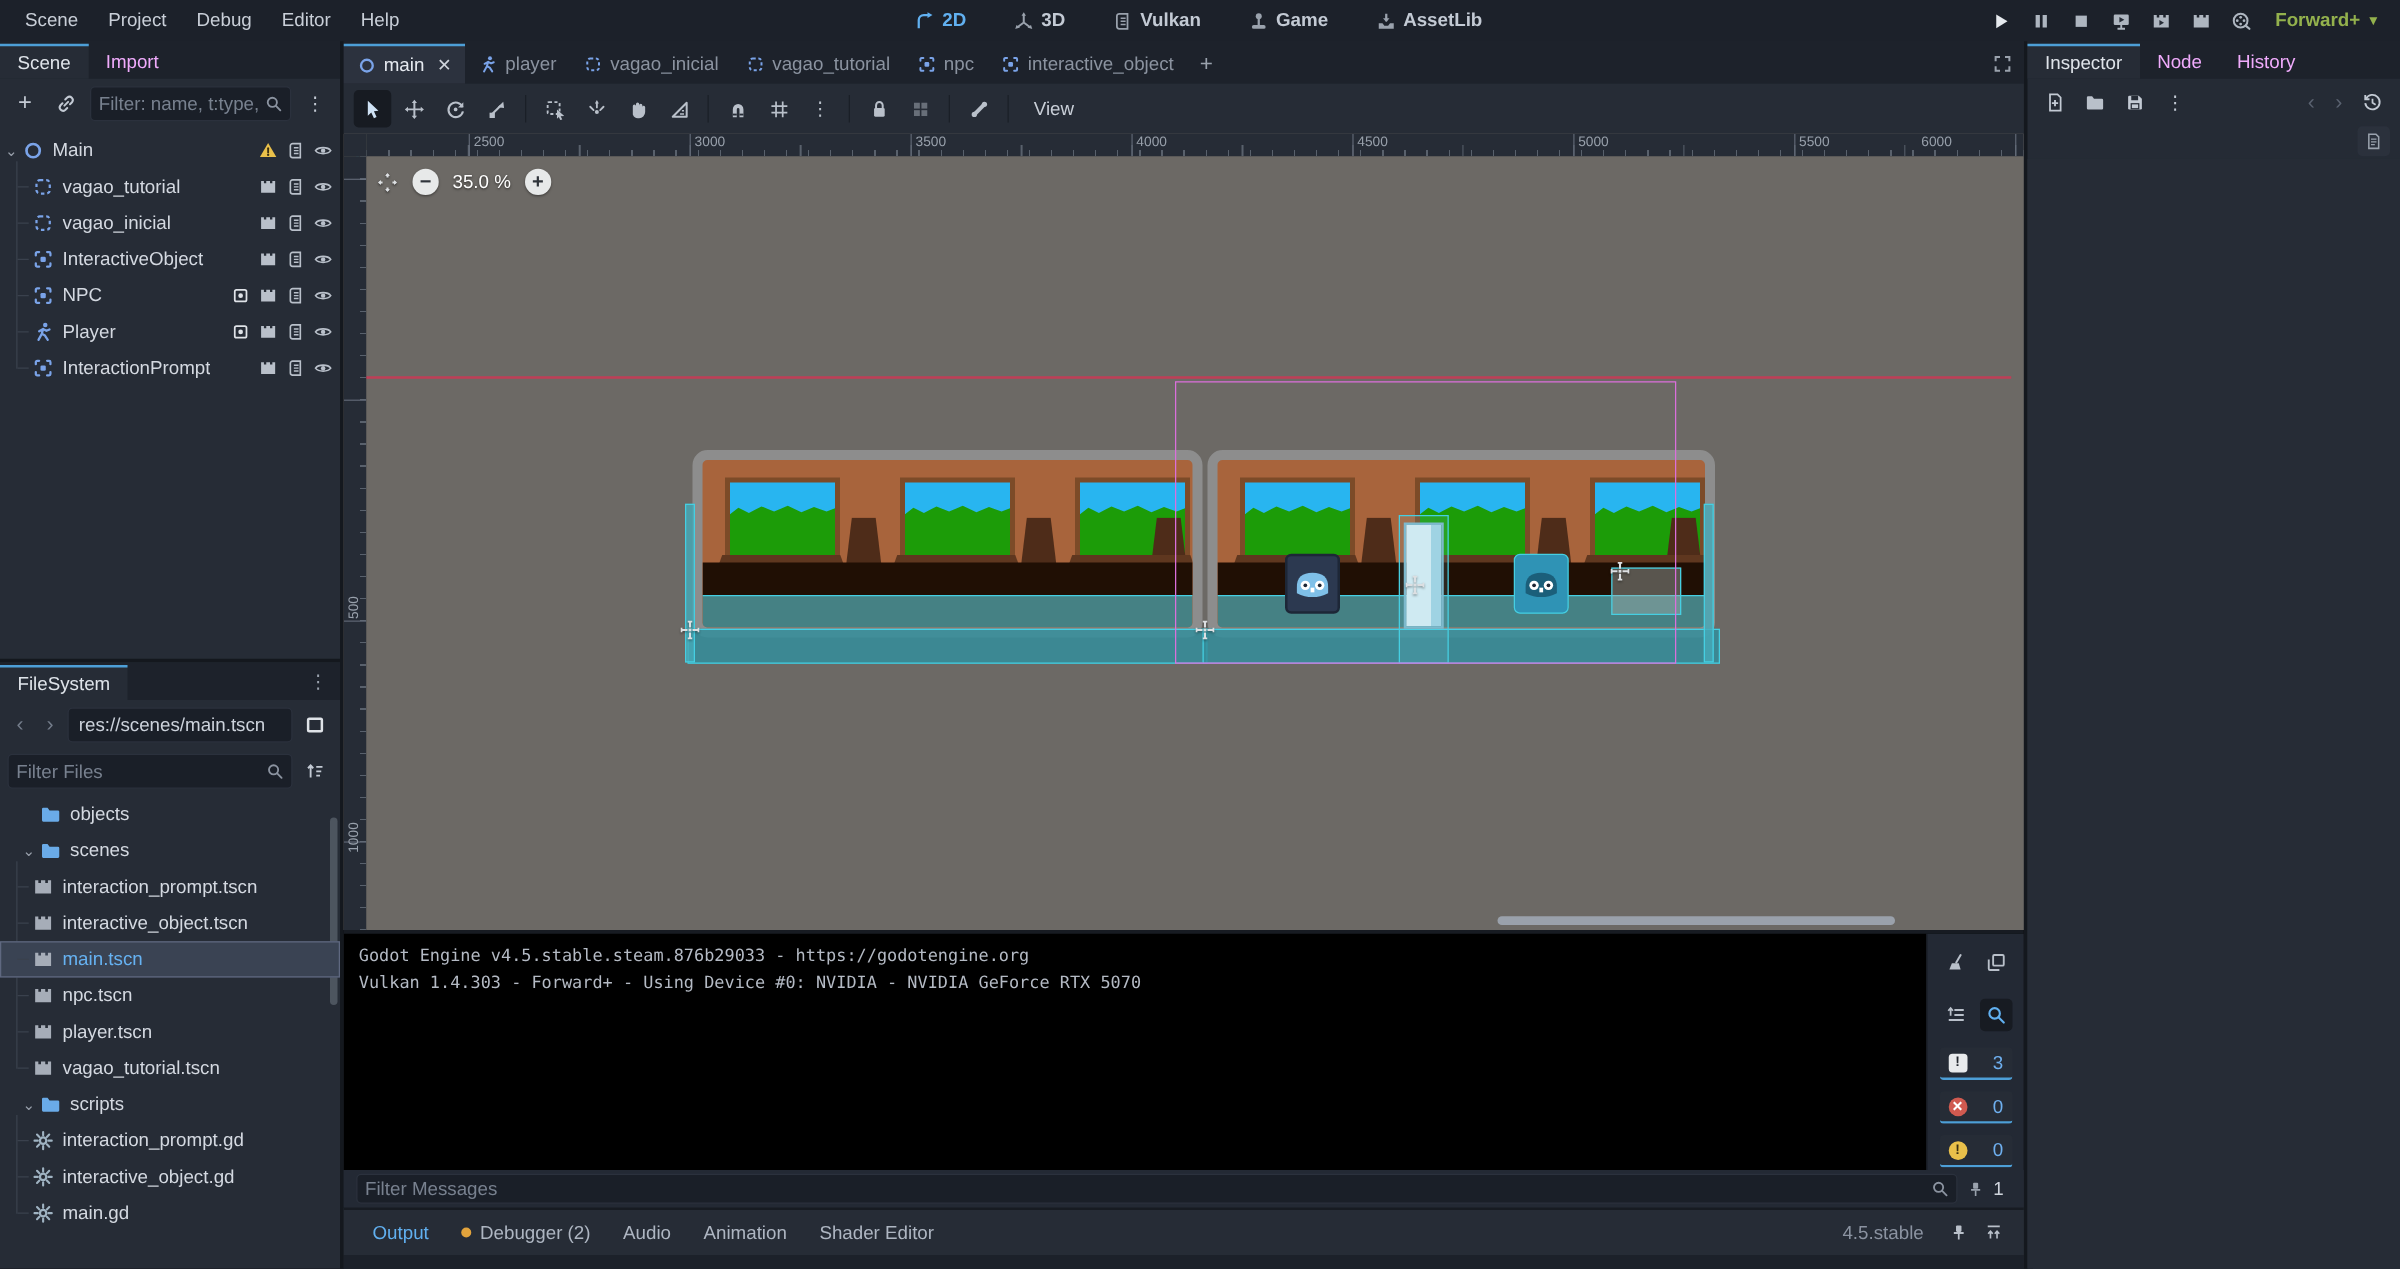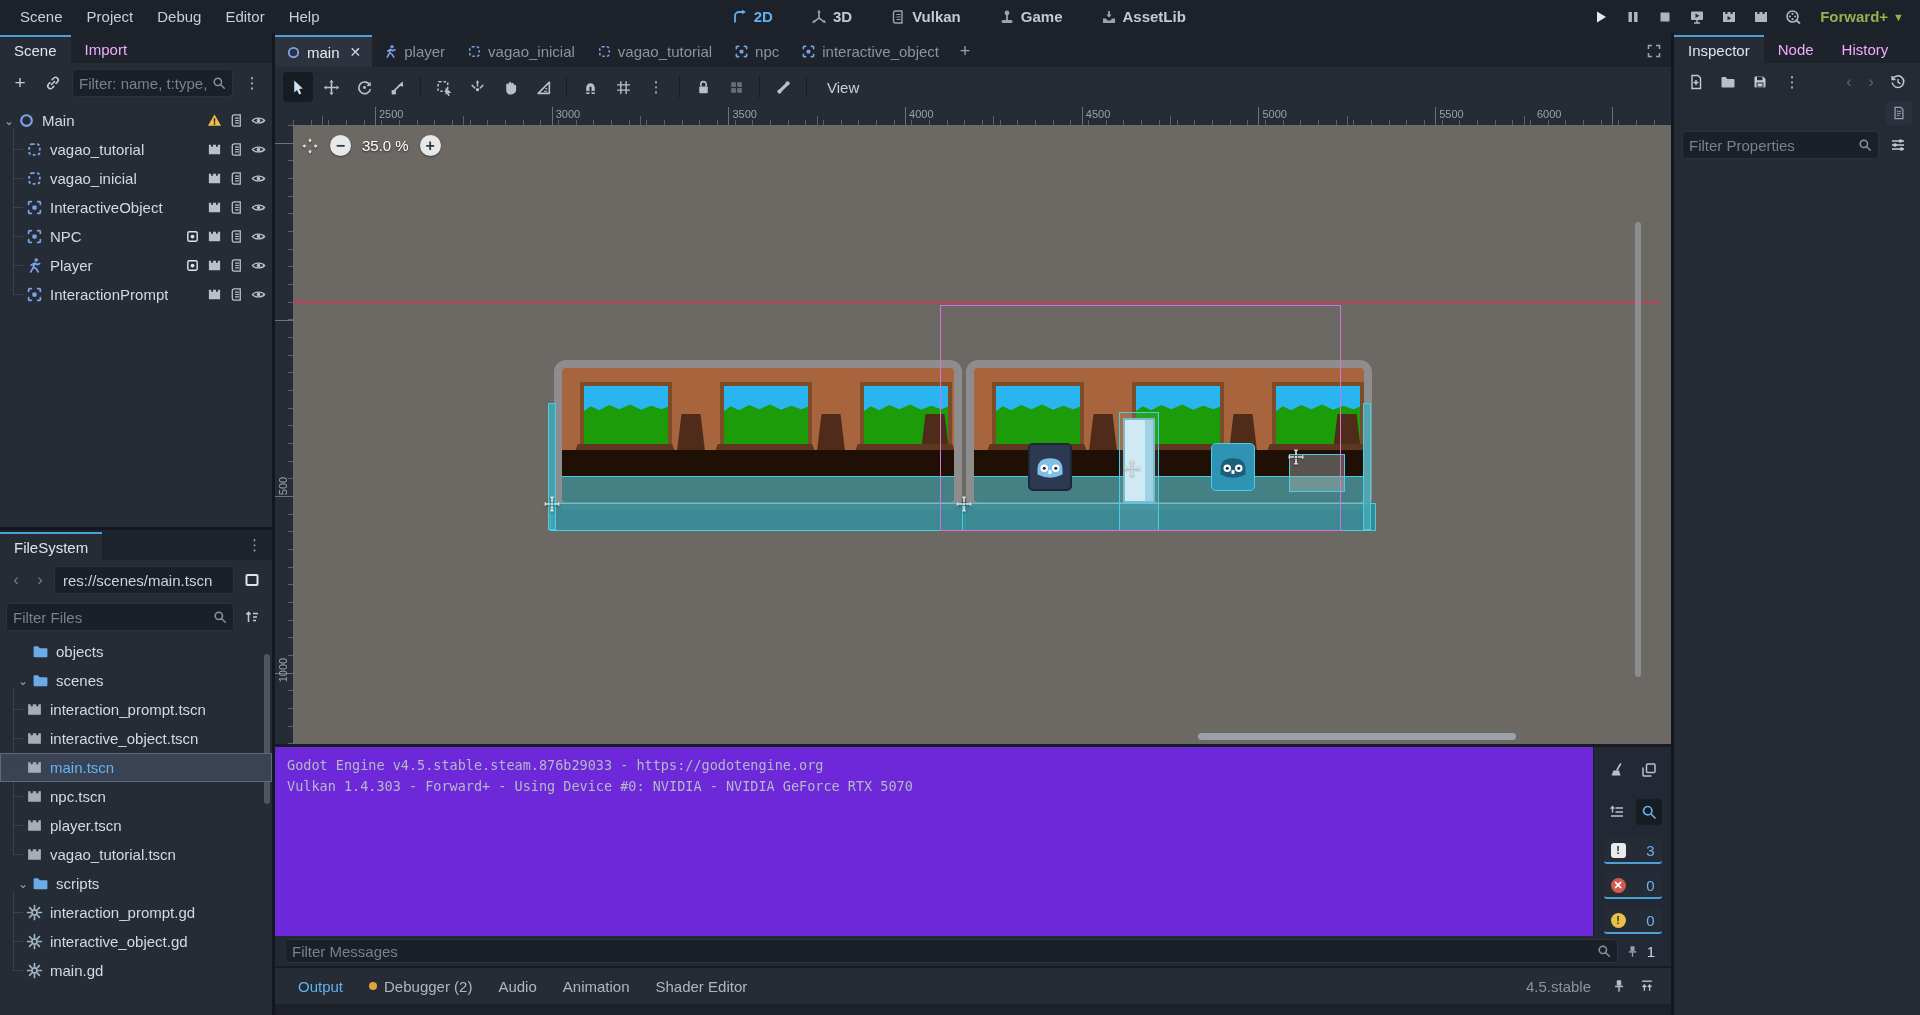--- a/index.html
+++ b/index.html
@@ -19,21 +19,21 @@
   .workspace.active { color:var(--text_blue); }
   .workspace.active .ic { color:var(--text_blue); }
   .mb-right { display:flex; align-items:center; gap:2px; }
   .playbtn { width:30px; height:26px; display:flex; align-items:center; justify-content:center; color:#aeb6c0; }
   .playbtn.first { color:#e6eaee; }
   .renderer { display:flex; align-items:center; gap:5px; color:var(--forward_green); font-weight:bold; padding:0 8px 0 10px; }
 
   
   #main-row { display:flex; height:982px; background:#14181e; gap:3px; }
   #left-dock { width:272px; flex:none; display:flex; flex-direction:column; gap:3px; background:#14181e; }
-  #right-dock { width:246px; flex:none; background:#252b35; display:flex; flex-direction:column; }
+  #right-dock { width:298px; flex:none; background:#252b35; display:flex; flex-direction:column; }
   #center { flex:1; min-width:0; display:flex; flex-direction:column; background:#252b35; }
 
   .panel-tabs { height:30px; background:#1d222b; display:flex; align-items:flex-end; position:relative; flex:none; }
   .ptab { height:28px; padding:0 14px; display:flex; align-items:center; color:#f0abfc; position:relative; }
   .ptab.active { background:#262c36; color:#dfe4ea; border-top:2px solid var(--accent_blue); }
   .kebab { position:absolute; right:4px; top:4px; color:#9aa2ad; font-size:15px; letter-spacing:0; padding:2px 6px; }
 
   
   #scene-panel { height:494px; background:#262c36; display:flex; flex-direction:column; flex:none; }
   .scene-toolbar { height:40px; display:flex; align-items:center; gap:5px; padding:0 6px; flex:none; }
@@ -150,21 +150,21 @@
   #poster-2 { left:936px; background:#2f93b5; border:1px solid var(--collision_cyan); color:#1b5f7a; }
   .poster .ic { width:30px; height:26px; }
   .endbox { position:absolute; left:1014px; top:347px; width:56px; height:38px;
     background:rgba(160,170,168,.45); border:1px solid var(--collision_cyan); z-index:3; }
   .gizmo { position:absolute; width:18px; height:18px; color:#dcdfe2; z-index:5;
     filter:drop-shadow(0 1px 1px rgba(0,0,0,.4)); }
   .hscroll { position:absolute; left:923px; top:626px; width:318px; height:7px; background:#9aa1ab; border-radius:4px; z-index:6; }
   .vscroll { position:absolute; left:1360px; top:115px; width:6px; height:455px; background:rgba(165,172,182,.55); border-radius:3px; z-index:6; }
 
   
-  #output-panel { height:192px; background:#6d28d9; border-top:3px solid #171b22; display:flex; flex:none;gap:12px; }
+  #output-panel { height:192px; background:#000000; border-top:3px solid #171b22; display:flex; flex:none;gap:12px; }
   #log-area { flex:1; padding:8px 12px; font-family:"DejaVu Sans Mono", monospace; font-size:13.5px;
     line-height:1.55; color:#b4bac4; overflow:hidden; }
   #out-side { width:78px; background:#232934; border-left:1px solid #171b22; display:flex; flex-direction:column; align-items:center; padding:6px 0; flex:none; }
   .side-row { display:flex; gap:6px; padding:4px 0; }
   .side-div { width:58px; height:1px; background:#323947; margin:4px 0; }
   .obtn { width:26px; height:26px; display:flex; align-items:center; justify-content:center; color:#b9c0ca; border-radius:4px; }
   .obtn.active { background:#171b22; color:var(--text_blue); }
   .count-badge { width:58px; height:26px; margin-top:9px; background:#262c36; border-bottom:2px solid var(--accent_blue);
     border-radius:3px; display:flex; align-items:center; justify-content:space-between; padding:0 7px; }
   .count-badge .num { color:#6fb0f0; }
@@ -1179,28 +1179,15 @@
           </svg>
         </button>
     </div>
     <div id="doc-row">
       <button class="docbtn">
           <svg class="ic" style="width:14px;height:14px">
             <use href="#i-docpage"></use>
           </svg>
         </button>
     </div>
-    <div id="insp-filter-row">
-      <div class="filterbox">
-        <input placeholder="Filter Properties" style="">
-        <svg class="ic">
-            <use href="#i-search"></use>
-          </svg>
-      </div>
-      <button class="tool-sm">
-          <svg class="ic">
-            <use href="#i-tune"></use>
-          </svg>
-        </button>
-    </div>
     <div id="insp-body"></div>
   </div>
 </div>
 
 </body></html>

